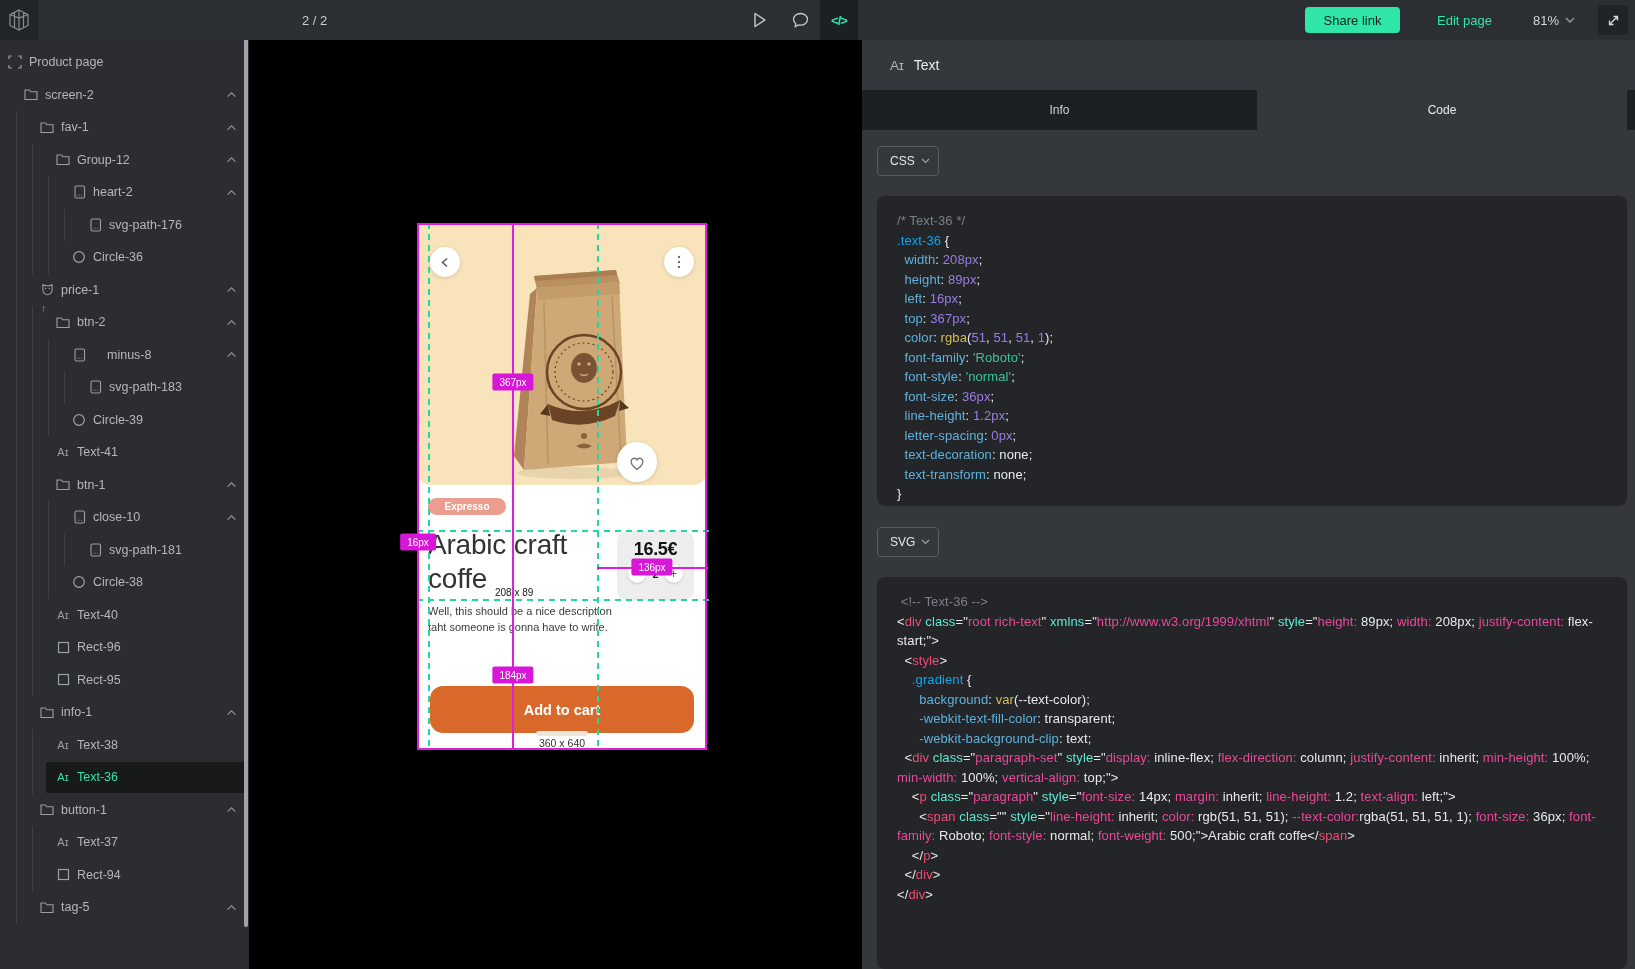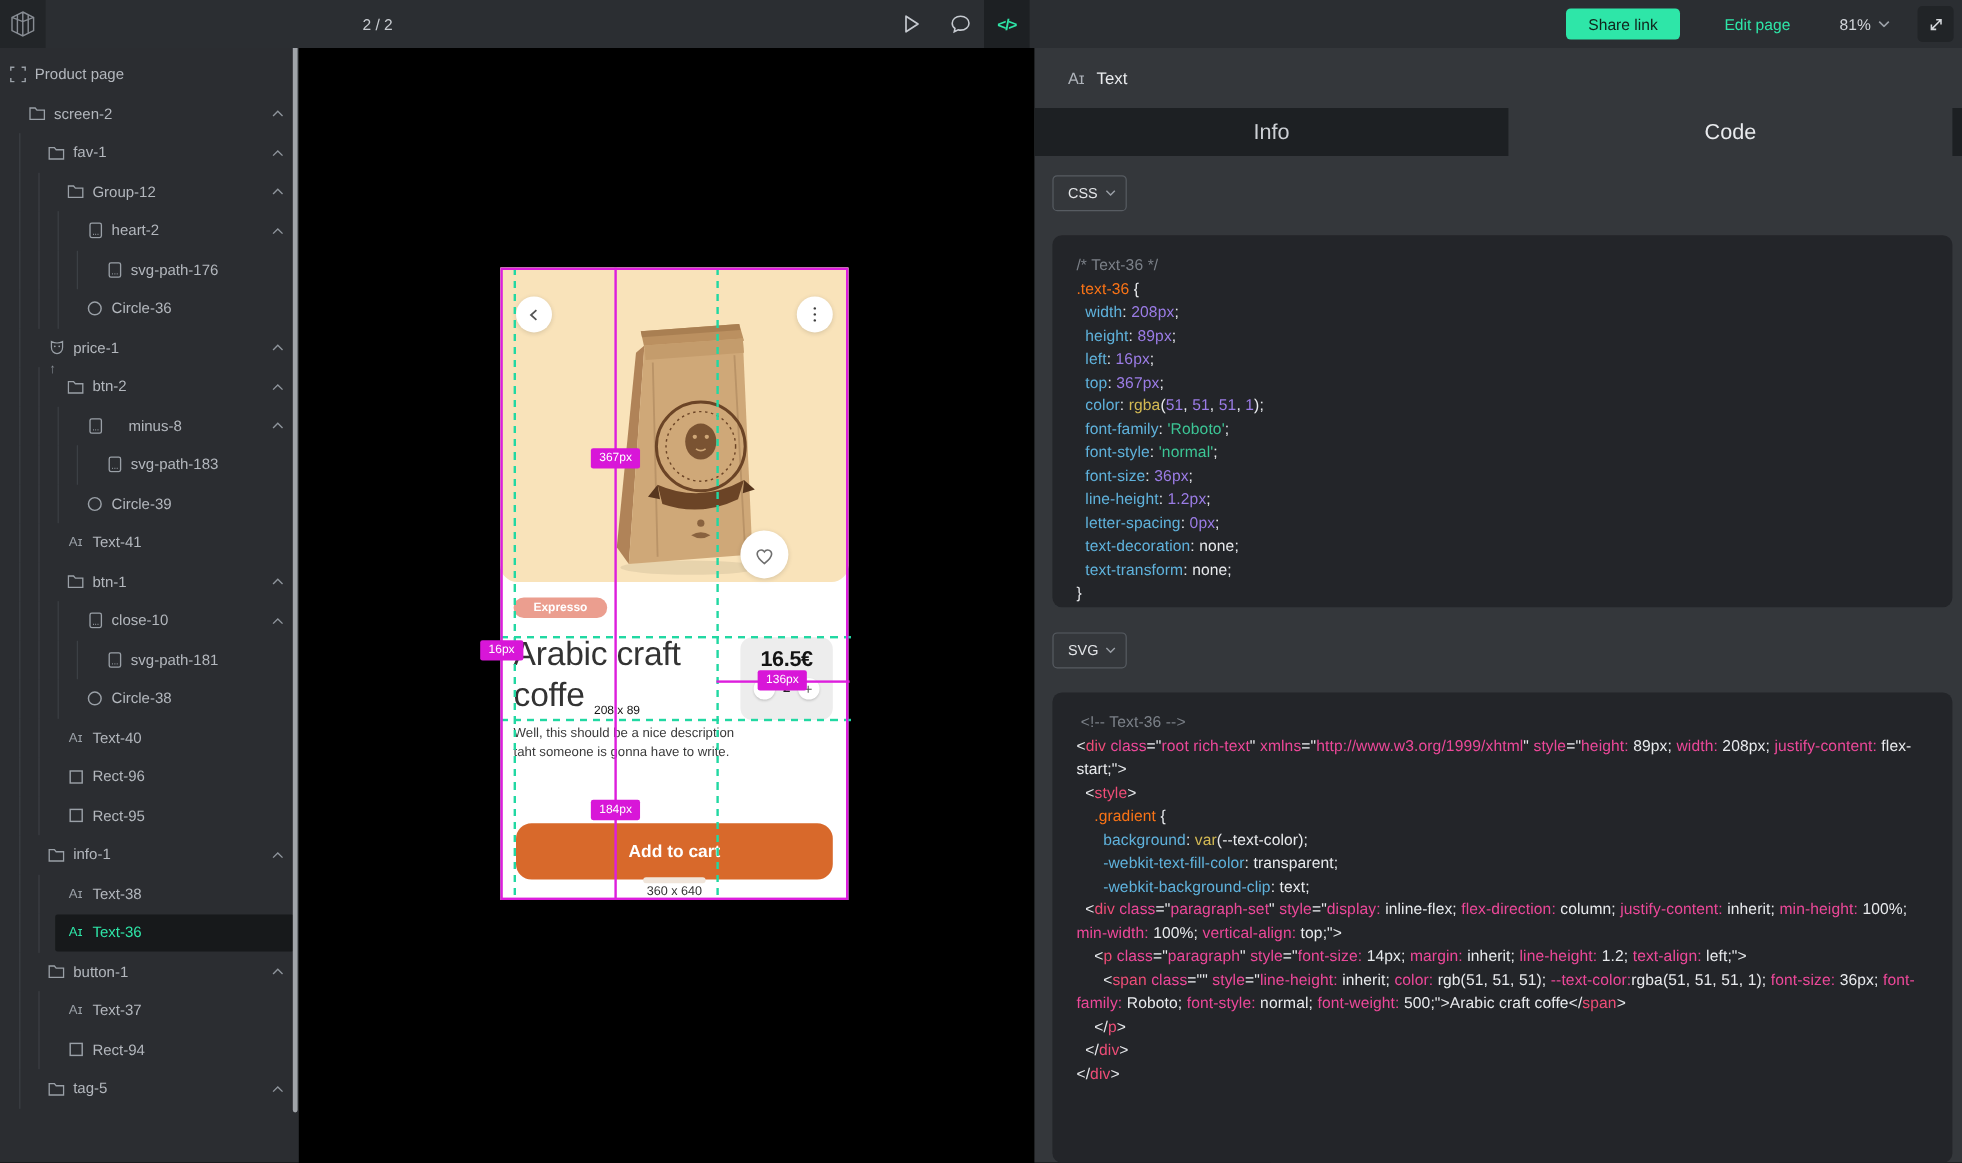--- a/index.html
+++ b/index.html
@@ -65,32 +65,32 @@
   .mv { position:absolute; width:2px; top:183px; height:527px; background:#dd1edd; z-index:7; pointer-events:none; }
   .mh { position:absolute; height:2px; background:#dd1edd; z-index:7; pointer-events:none; }
   .badge { position:absolute; transform:translate(-50%,-50%); background:#d816d8; color:#fff; font-size:10px; padding:3px 7px; border-radius:2px; z-index:8; white-space:nowrap; pointer-events:none; }
 
   
   .inspector { position:absolute; left:862px; top:40px; width:773px; height:929px; background:#34373b; z-index:40; }
   .insp-head { position:absolute; left:0; top:0; width:773px; height:50px; display:flex; align-items:center; padding-left:28px; gap:10px; }
   .insp-type-icon { color:#aeb3ba; font-size:13.5px; }
   .insp-type { color:#e9ebee; font-size:14px; }
   .tabbar { position:absolute; left:0; top:50px; width:773px; height:40px; background:#1d2023; display:flex; }
-  .tab { height:40px; display:flex; align-items:center; justify-content:center; font-size:18px; color:#cdd0d5; cursor:pointer; }
+  .tab { height:40px; display:flex; align-items:center; justify-content:center; font-size:12px; color:#cdd0d5; cursor:pointer; }
   .tab-info { width:395px; }
   .tab-code { width:370px; background:#34373b; color:#e9ebee; }
   .lang-select { position:absolute; left:15px; width:62px; height:30px; border:1px solid #575c62; border-radius:4px; display:flex; align-items:center; padding:0 8px 0 12px; justify-content:space-between; font-size:12px; color:#e3e5e8; cursor:pointer; }
   .sel-css { top:106px; } .sel-svg { top:487px; }
   .codeblock { position:absolute; left:15px; width:750px; background:#232529; border-radius:8px; padding:15px 20px; font-size:13px; line-height:19.5px; letter-spacing:.1px; overflow:hidden; }
   .cb-css { top:156px; height:310px; }
   .cb-svg { top:537px; height:392px; }
   .code-line { white-space:pre-wrap; word-break:break-word; }
-  .tk-cm{color:#7b8088;} .tk-sel{color:#f97316;} .tk-pr{color:#5fb2dc;} .tk-vl{color:#9b7ce6;}
+  .tk-cm{color:#7b8088;} .tk-sel{color:#0ea5e9;} .tk-pr{color:#5fb2dc;} .tk-vl{color:#9b7ce6;}
   .tk-fn{color:#d4ba54;text-align:center;} .tk-st{color:#3cc595;} .tk-pl{color:#e8eaed;} .tk-tg{color:#ee4d77;}
-  .tk-at{color:#ec4899;} .tk-av{color:#ec4899;}
+  .tk-at{color:#5eead4;} .tk-av{color:#ec4899;}
 </style>
 </head>
 <body>
 
 <div class="topbar">
   <div class="logo-box">
     <svg width="22" height="24" viewBox="0 0 22 24">
       <path d="M11 2 L20 6.5 V17.5 L11 22 L2 17.5 V6.5 Z M11 2 V22 M6.5 4.2 V19.8 M15.5 4.2 V19.8 M2 6.5 L11 10 L20 6.5" fill="none" stroke="#878c93" stroke-width="1.2"></path>
     </svg>
   </div>

